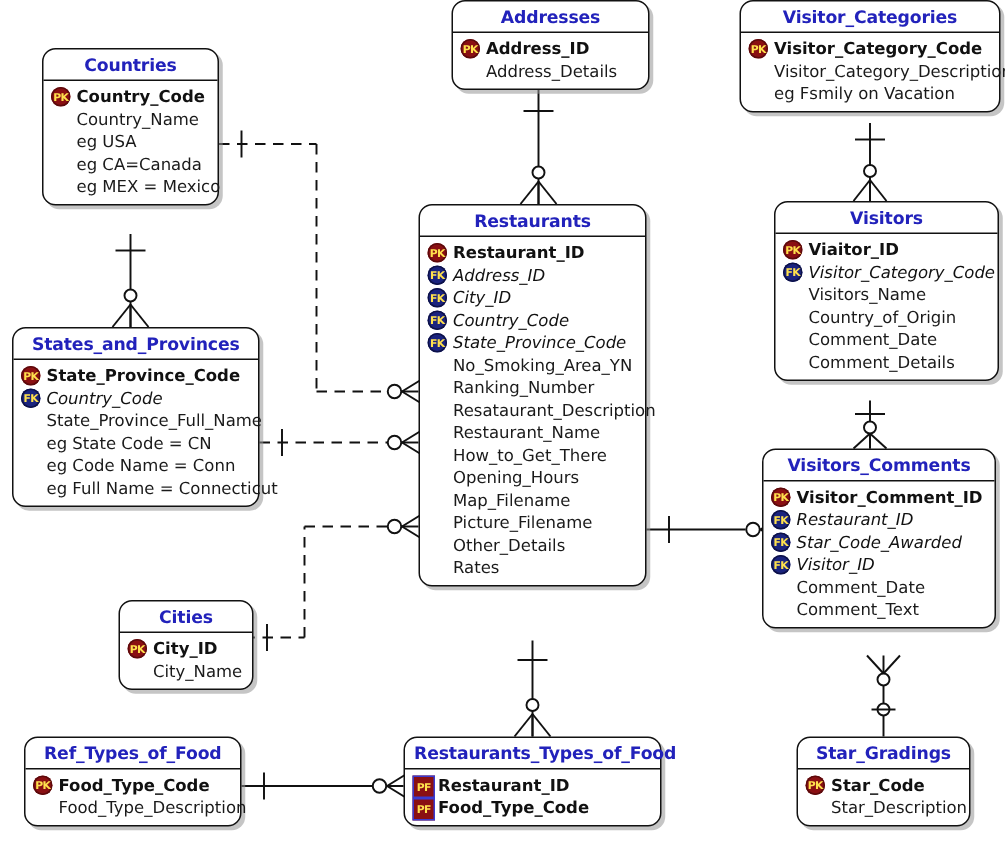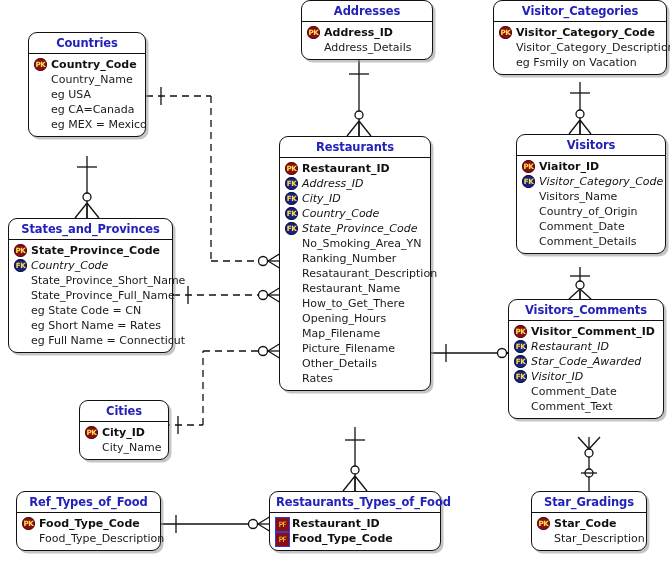--- a/index.html
+++ b/index.html
@@ -75,21 +75,21 @@
   }
   .kcircle.pk { background: #8a0f12; box-shadow: 0 0 0 1px #5a0a0c inset; text-align: center; }
   .kcircle.fk { background: #1a237e; box-shadow: 0 0 0 1px #0d1147 inset; }
   .ksquare {
     position: absolute;
     left: 0; top: 0;
     width: 13px; height: 13px;
     background: #8a0f12;
     color: #ffe14d;
     font-size: 7.2px;
-    font-weight: normal;
+    font-weight: bold;
     line-height: 13px;
     text-align: center;
     letter-spacing: -0.4px;
     border: 1px solid #3a3ad0;
   }
   .attr-label.bold { font-weight: bold; }
   .attr-label.ital { font-style: italic; }
   .attr-label.plain { color: #1a1a1a; }
 
   
@@ -276,33 +276,29 @@
           <span class="attr-label bold">State_Province_Code</span>
         </div>
       <div class="attr">
           <span class="keybox">
             <span class="kcircle fk">FK</span>
           </span>
           <span class="attr-label ital">Country_Code</span>
         </div>
       <div class="attr nokey">
           <span class="keybox"></span>
-          <span class="attr-label plain">State_Province_Short_Name</span>
-        </div>
-      <div class="attr nokey">
-          <span class="keybox"></span>
           <span class="attr-label plain">State_Province_Full_Name</span>
         </div>
       <div class="attr nokey">
           <span class="keybox"></span>
           <span class="attr-label plain">eg State Code = CN</span>
         </div>
       <div class="attr nokey">
           <span class="keybox"></span>
-          <span class="attr-label plain">eg Short Name = Rates</span>
+          <span class="attr-label plain">eg Code Name = Conn</span>
         </div>
       <div class="attr nokey">
           <span class="keybox"></span>
           <span class="attr-label plain">eg Full Name = Connecticut</span>
         </div>
     </div>
   </div>
 
   <div class="entity" id="ent-restaurants">
     <div class="entity-title">Restaurants</div>

